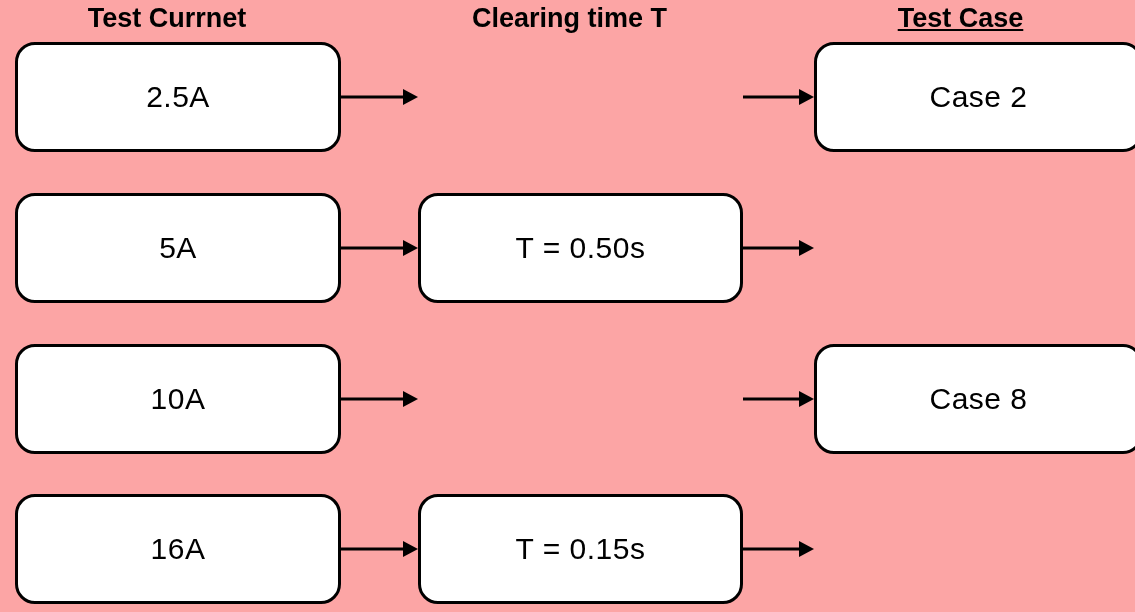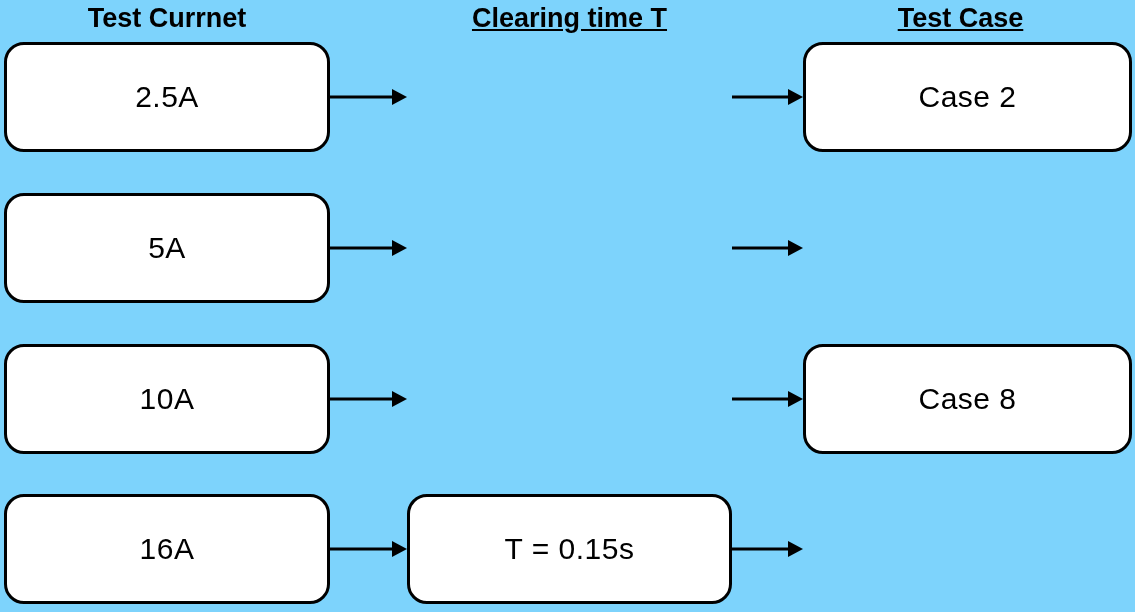--- a/index.html
+++ b/index.html
@@ -4,43 +4,43 @@
 <style>
   html, body {
     margin: 0;
     padding: 0;
     background: #ffffff;
   }
   .canvas {
     position: relative;
     width: 1135px;
     height: 612px;
-    background: #7dd3fc;
+    background: #fca5a5;
     font-family: "Liberation Sans", sans-serif;
     color: #000000;
     overflow: hidden;
   }
   .hdr {
     position: absolute;
     top: 0;
     height: 36px;
     line-height: 36px;
     text-align: center;
     font-size: 27px;
     font-weight: bold;
     color: #000000;
     white-space: nowrap;
   }
   .hc1 { left: 4px;   width: 326px; }
-  .hc2 { left: 407px; width: 325px; text-decoration: underline; }
+  .hc2 { left: 407px; width: 325px; }
   .hc3 { left: 796px; width: 329px; text-decoration: underline; }
 
   .row {
     position: absolute;
-    left: 0;
+    left: 11px;
     width: 1065px;
     height: 110px;
   }
   .r1 { top: 42px; }
   .r2 { top: 193px; text-decoration: underline; }
   .r3 { top: 344px; text-align: center; }
   .r4 { top: 494px; text-align: right; }
 
   .box {
     position: absolute;
@@ -91,20 +91,21 @@
     </svg>
     <div class="box c3">Case 2</div>
   </div>
 
   <div class="row r2">
     <div class="box c1">5A</div>
     <svg class="arrow a1" width="77" height="22" viewBox="0 0 77 22">
       <line x1="0" y1="11" x2="63" y2="11" stroke="#000000" stroke-width="3"></line>
       <polygon points="62,3 77,11 62,19" fill="#000000"></polygon>
     </svg>
+    <div class="box c2">T = 0.50s</div>
     <svg class="arrow a2" width="71" height="22" viewBox="0 0 71 22">
       <line x1="0" y1="11" x2="57" y2="11" stroke="#000000" stroke-width="3"></line>
       <polygon points="56,3 71,11 56,19" fill="#000000"></polygon>
     </svg>
   </div>
 
   <div class="row r3">
     <div class="box c1">10A</div>
     <svg class="arrow a1" width="77" height="22" viewBox="0 0 77 22">
       <line x1="0" y1="11" x2="63" y2="11" stroke="#000000" stroke-width="3"></line>

